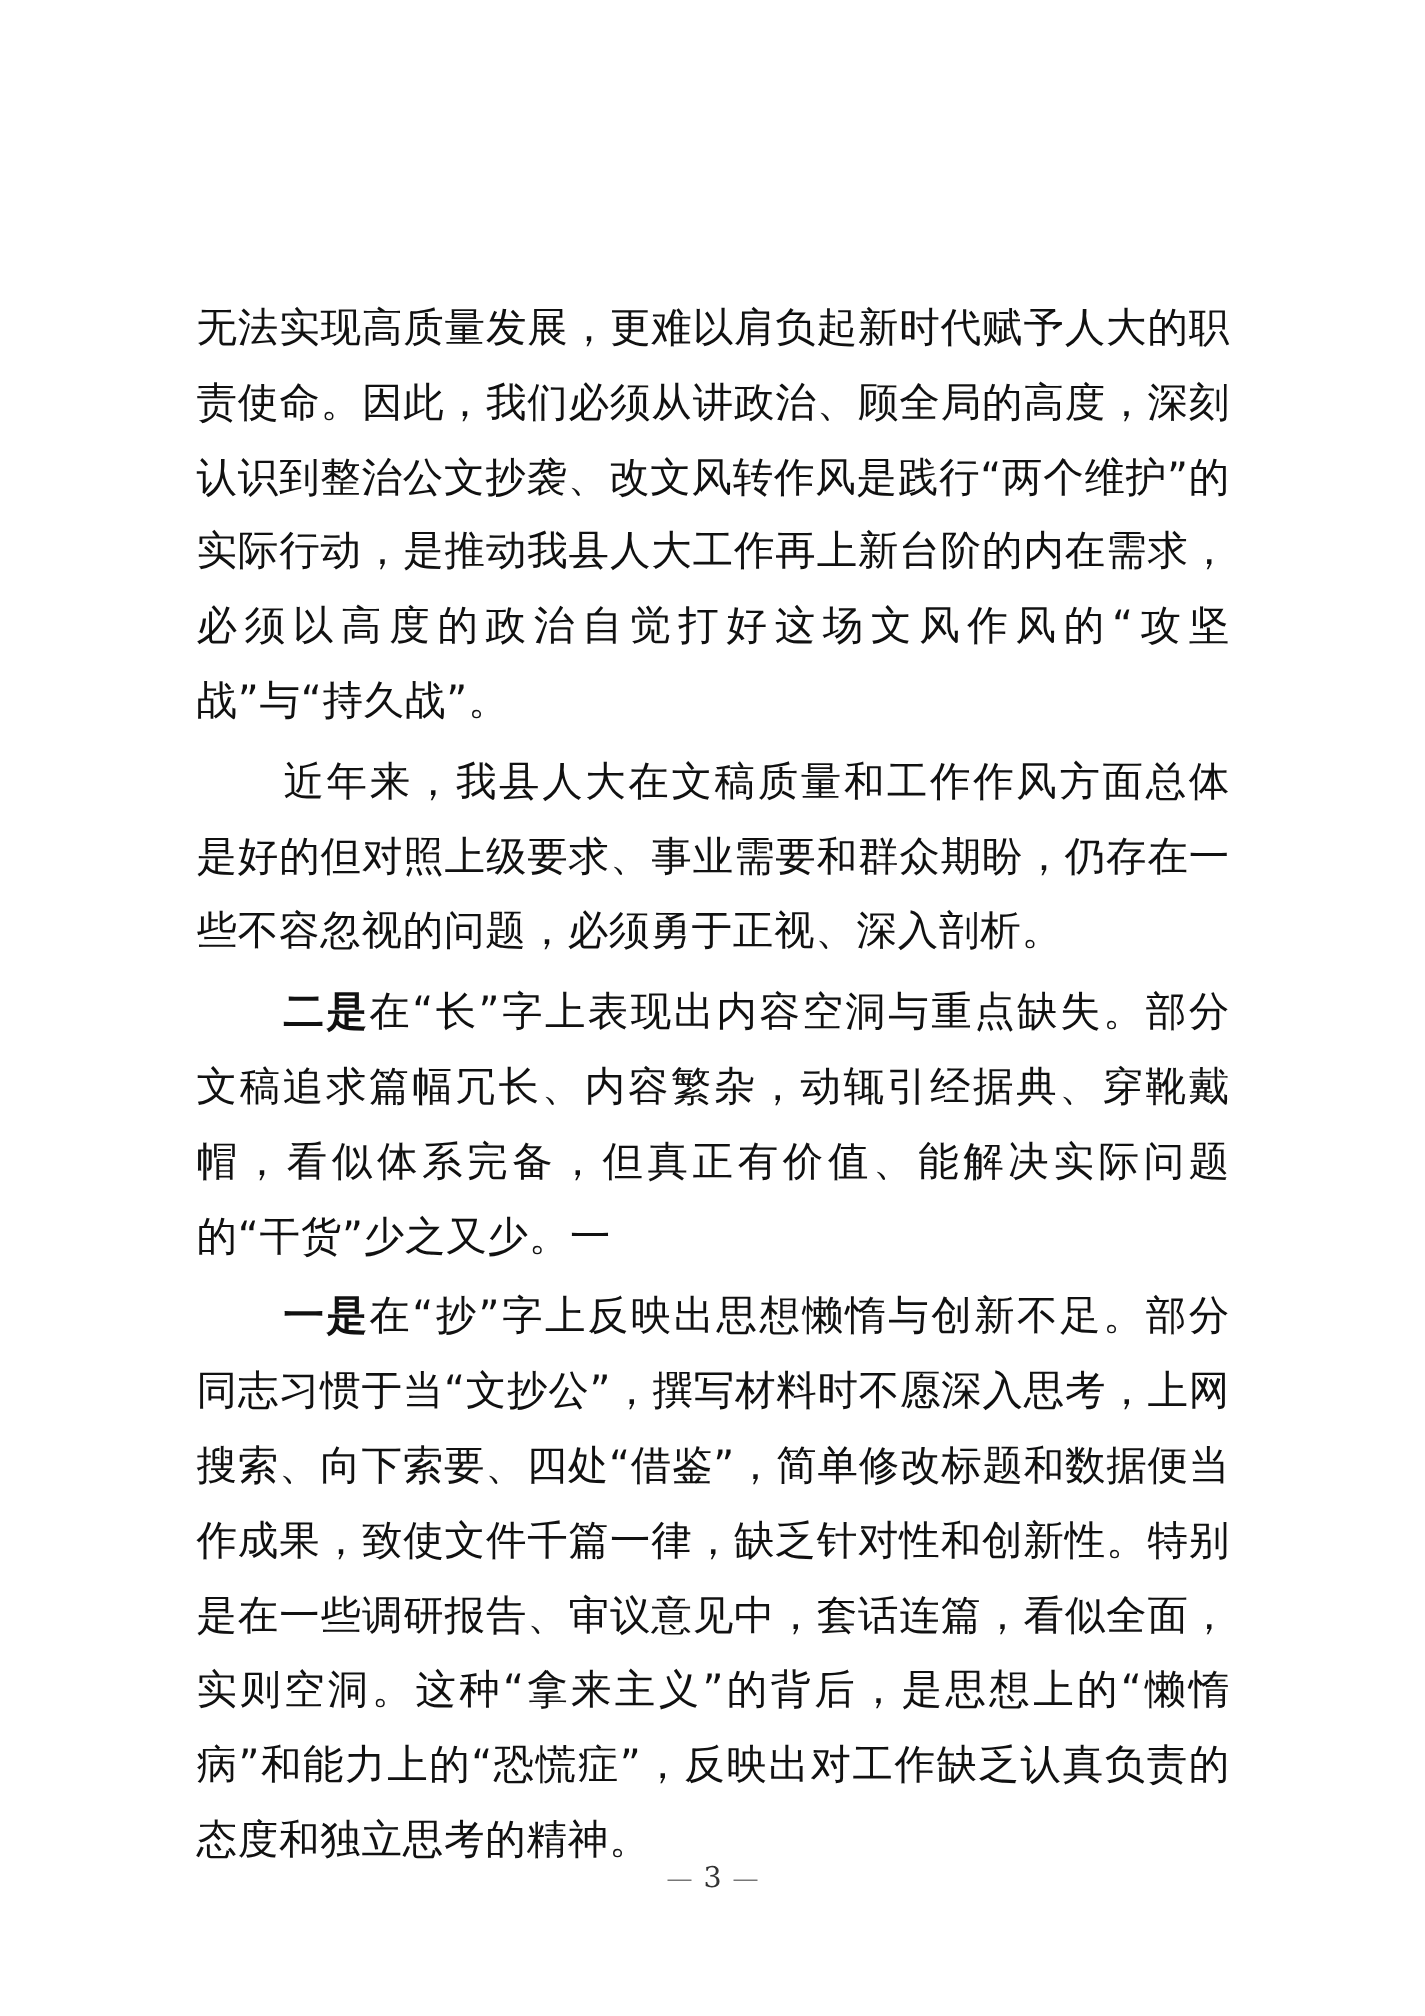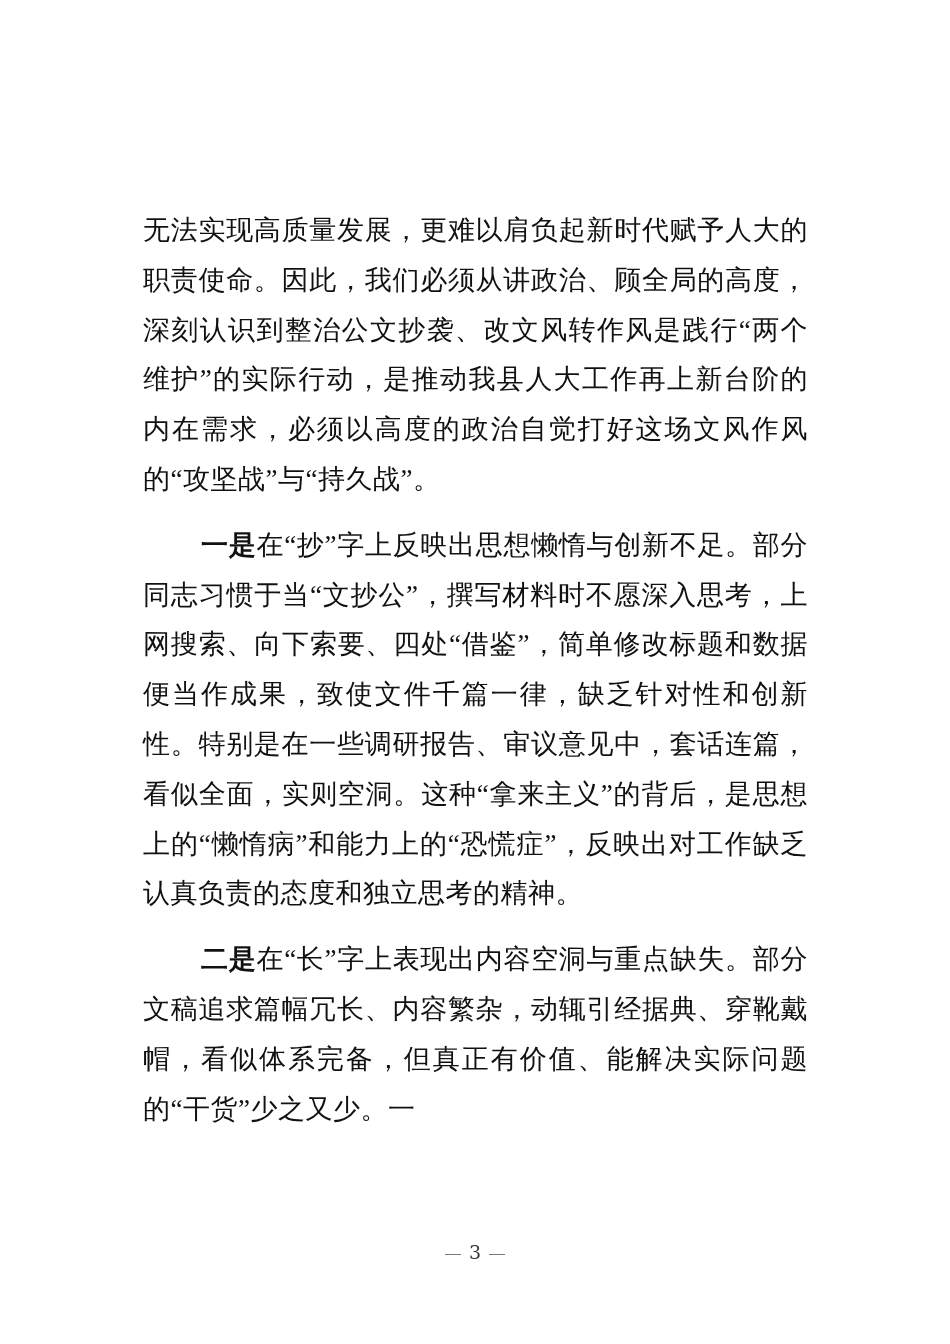--- a/index.html
+++ b/index.html
@@ -13,41 +13,42 @@
     top: 190px;
     width: 697px;
     font-family: "DejaVu Sans", "Liberation Sans", sans-serif;
     font-size: 27px;
     line-height: 49.8px;
     color: #111111;
     text-align: justify;
     text-justify: inter-character;
     letter-spacing: 0.5px;
   }
-  .content p { margin: 16px; padding: 0; font-family: Liberation Serif, serif; }
+  .content p { margin: 4px; padding: 0; }
   .indent { text-indent: 58px; }
   .heading { font-weight: bold; }
   .lead { font-weight: bold; }
   .footer {
     position: absolute;
     left: 0; width: 950px;
     top: 1241px;
     text-align: center;
     font-family: "DejaVu Serif", "Liberation Serif", serif;
     font-size: 19px;
     color: #333333;
   }
   .dash { display: inline-block; width: 16px; height: 1px; background: #777; vertical-align: middle; margin: 0 8px; }
 </style>
 </head>
 <body>
 
 <div class="page">
   <div class="content">
     <p>无法实现高质量发展，更难以肩负起新时代赋予人大的职责使命。因此，我们必须从讲政治、顾全局的高度，深刻认识到整治公文抄袭、改文风转作风是践行“两个维护”的实际行动，是推动我县人大工作再上新台阶的内在需求，必须以高度的政治自觉打好这场文风作风的“攻坚战”与“持久战”。</p>
+    <p class="indent">近年来，我县人大在文稿质量和工作作风方面总体是好的但对照上级要求、事业需要和群众期盼，仍存在一些不容忽视的问题，必须勇于正视、深入剖析。</p>
+    <p class="indent"><span class="lead">二是</span><span>在“长”字上表现出内容空洞与重点缺失。部分文稿追求篇幅冗长、内容繁杂，动辄引经据典、穿靴戴帽，看似体系完备，但真正有价值、能解决实际问题的“干货”少之又少。一</span></p>
     <p class="indent"><span class="lead">一是</span><span>在“抄”字上反映出思想懒惰与创新不足。部分同志习惯于当“文抄公”，撰写材料时不愿深入思考，上网搜索、向下索要、四处“借鉴”，简单修改标题和数据便当作成果，致使文件千篇一律，缺乏针对性和创新性。特别是在一些调研报告、审议意见中，套话连篇，看似全面，实则空洞。这种“拿来主义”的背后，是思想上的“懒惰病”和能力上的“恐慌症”，反映出对工作缺乏认真负责的态度和独立思考的精神。</span></p>
-    <p class="indent"><span class="lead">二是</span><span>在“长”字上表现出内容空洞与重点缺失。部分文稿追求篇幅冗长、内容繁杂，动辄引经据典、穿靴戴帽，看似体系完备，但真正有价值、能解决实际问题的“干货”少之又少。一</span></p>
   </div>
 
   <div class="footer">
     <span class="dash"></span><span>3</span><span class="dash"></span>
   </div>
 </div>
 
 </body></html>

